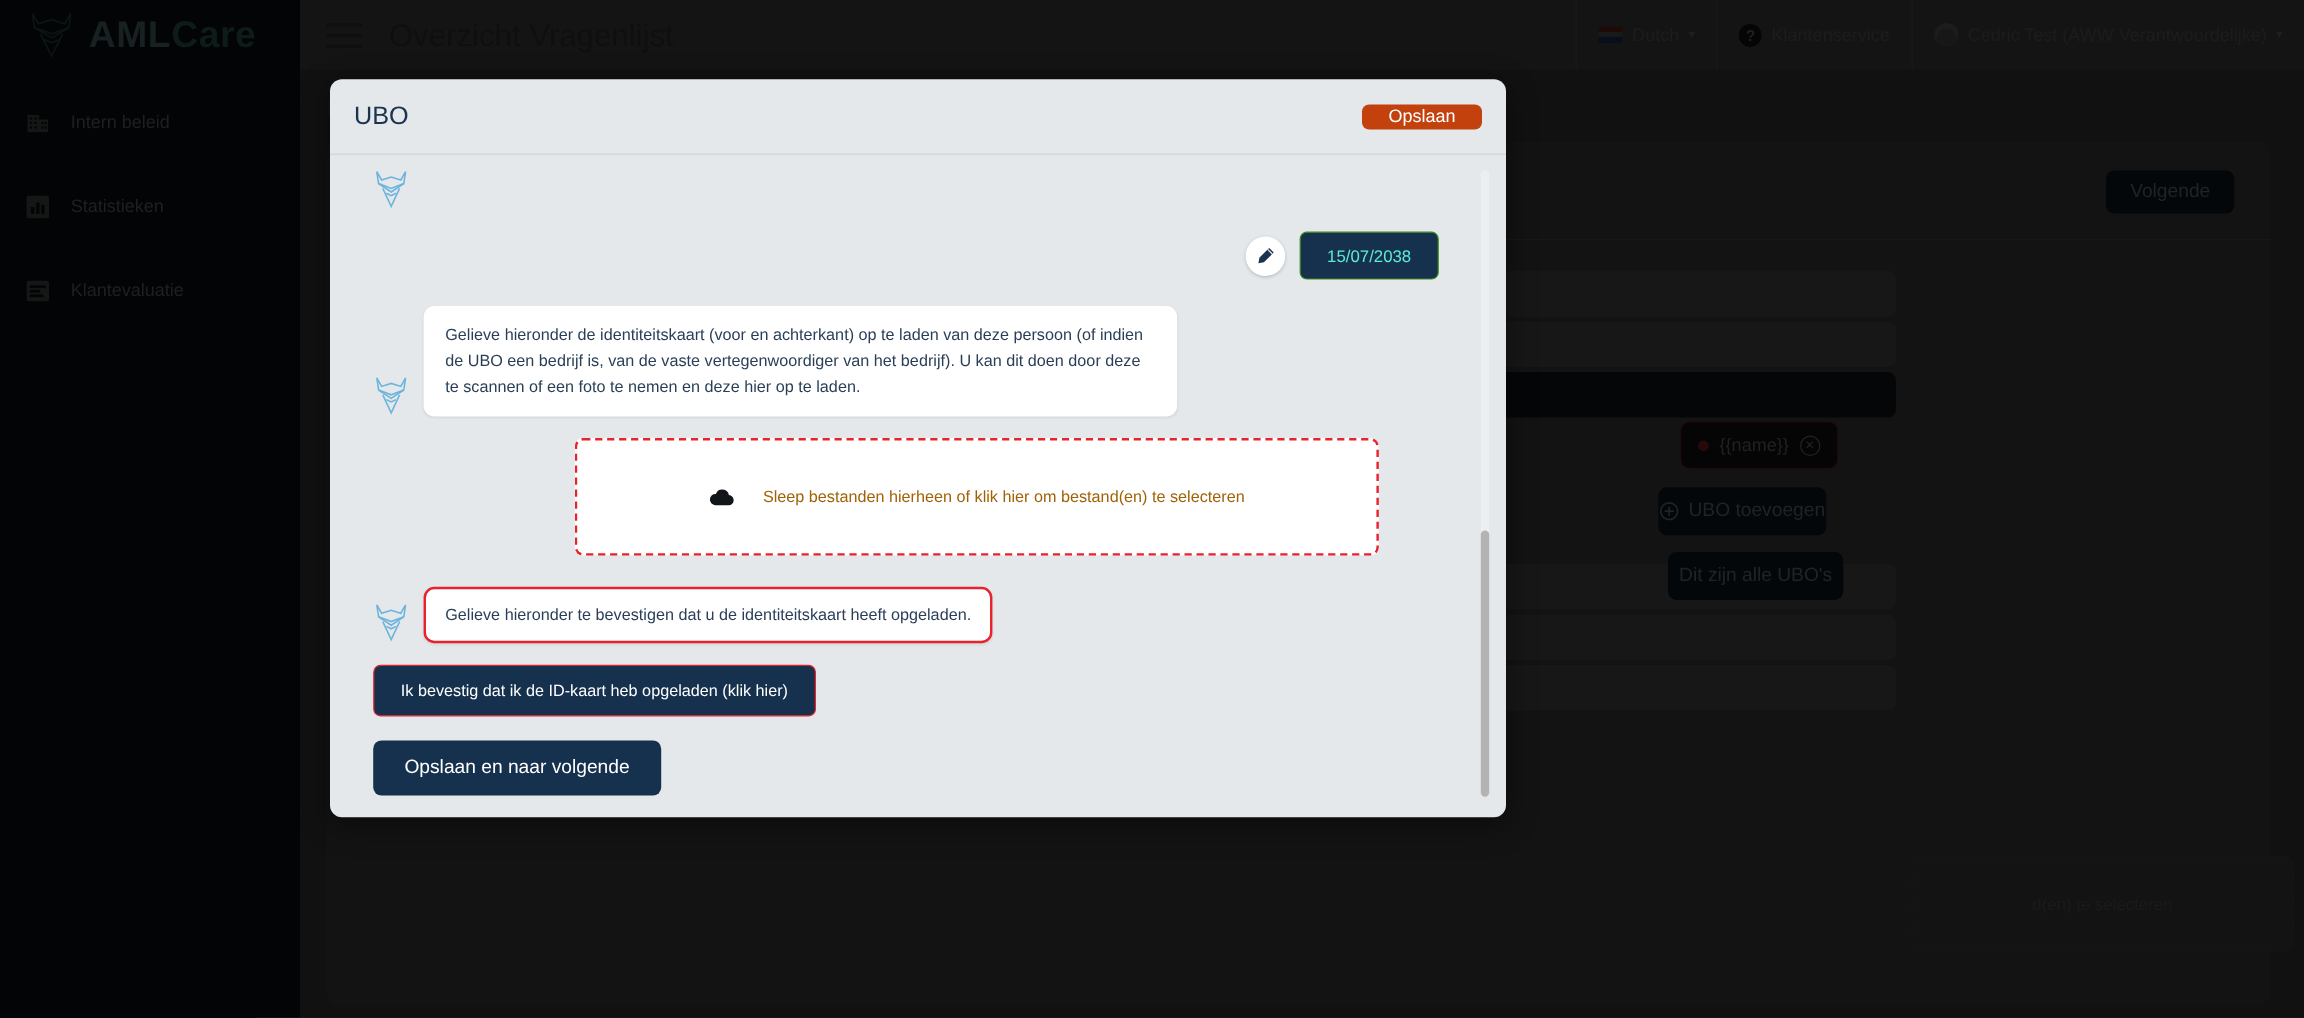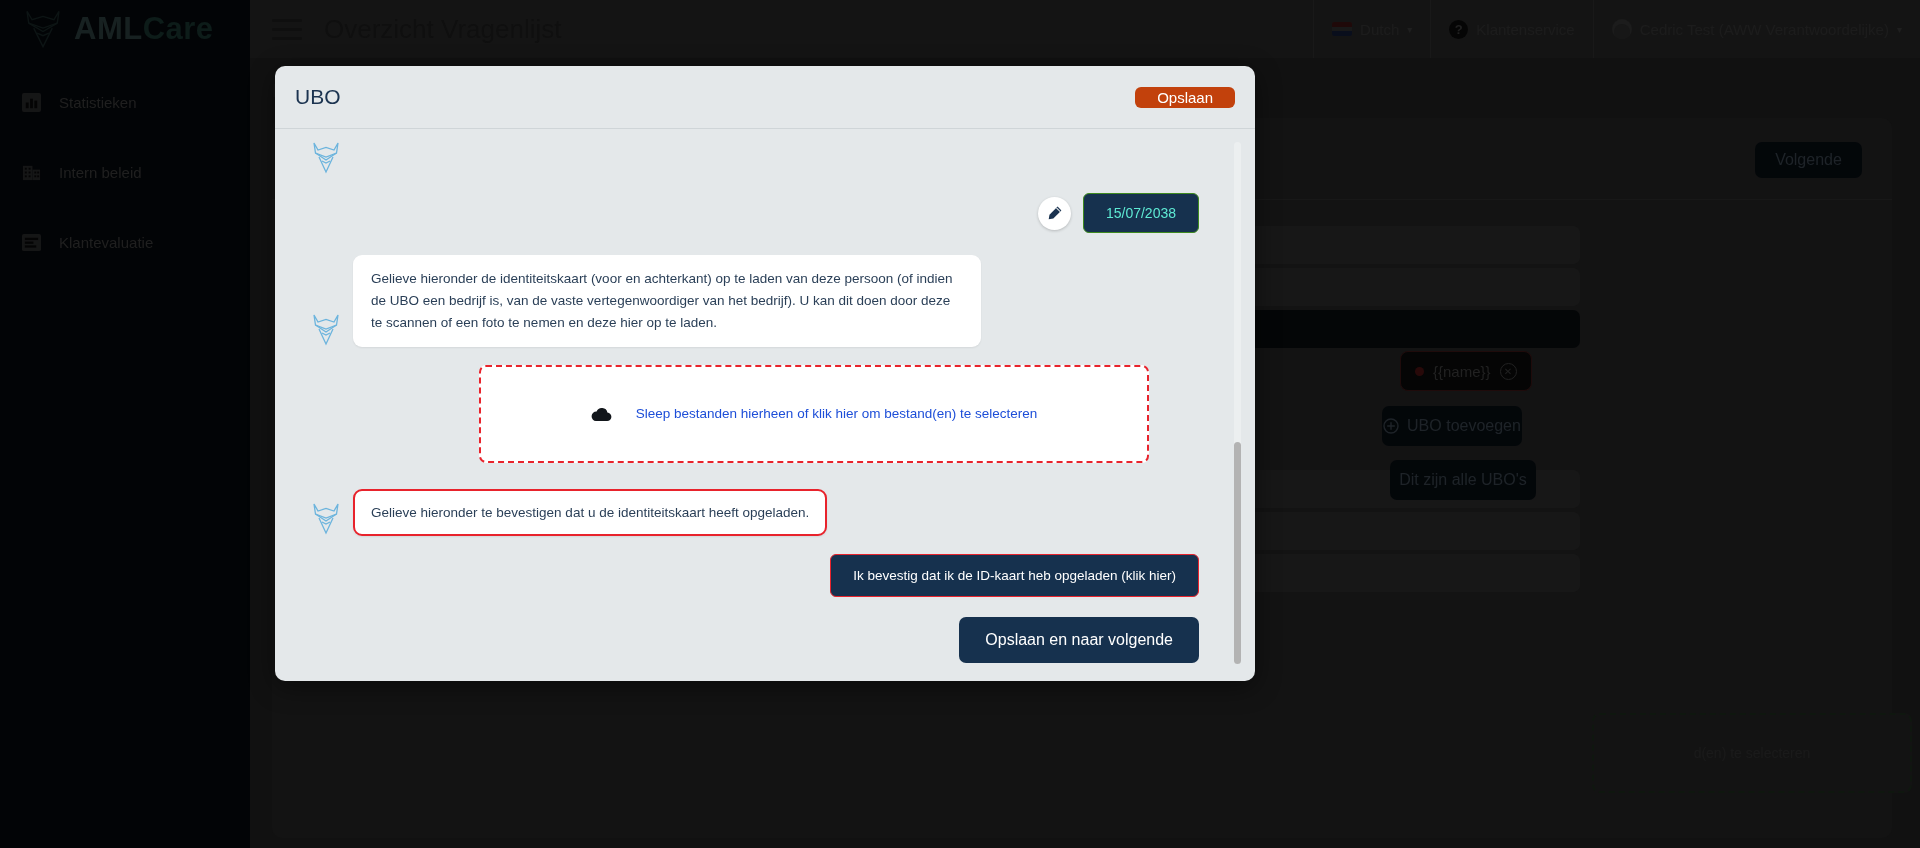--- a/index.html
+++ b/index.html
@@ -304,25 +304,25 @@
     background: #fff;
     display: flex;
     flex-direction: column;
     align-items: center;
     justify-content: center;
     gap: 16px;
     cursor: pointer;
   }
   #dz-line1 {
     display: flex; align-items: center; gap: 24px;
-    font-size: 13.5px; color: #1d4ed8;
+    font-size: 13.5px; color: #a16207;
   }
   #dz-err { font-size: 13.5px; color: #ef3b2d; }
 
-  .btn-row { display: flex; justify-content: flex-end; padding-right: 12px; }
+  .btn-row { display: flex; padding-right: 12px; }
   #confirm-btn {
     background: #16314e;
     border: 1.5px solid #e8232c;
     color: #fff;
     font-size: 13.5px;
     border-radius: 6px;
     padding: 13px 22px;
     margin-bottom: 20px;
     cursor: pointer;
     font-family: inherit;
@@ -365,30 +365,20 @@
       <div id="logo-area">
         <svg id="logo-mark" viewBox="0 0 50 50">
           <g fill="none" stroke="#2e4a46" stroke-width="1.6">
             <path d="M6 4 L12 14 L25 10 L38 14 L44 4 L42 18 L25 24 L8 18 Z"></path>
             <path d="M8 18 L25 28 L42 18"></path>
             <path d="M14 24 L25 46 L36 24"></path>
             <path d="M18 30 L25 33 L32 30"></path>
           </g>
         </svg>
         <div id="logo-text"><span>AML</span><span class="care">Care</span></div>
-      </div>
-
-      <div class="nav-item">
-        <svg class="nav-icon" viewBox="0 0 20 20">
-          <rect x="0" y="0" width="20" height="20" rx="2" fill="#2e2e2e"></rect>
-          <rect x="4" y="10" width="3" height="6" fill="#090909"></rect>
-          <rect x="8.5" y="6" width="3" height="10" fill="#090909"></rect>
-          <rect x="13" y="8" width="3" height="8" fill="#090909"></rect>
-        </svg>
-        <span>Statistieken</span>
       </div>
 
       <div class="nav-item">
         <svg class="nav-icon" viewBox="0 0 20 20">
           <rect x="1" y="3" width="10" height="15" fill="#2e2e2e"></rect>
           <rect x="11" y="7" width="8" height="11" fill="#2e2e2e"></rect>
           <g fill="#090909">
             <rect x="3" y="5" width="2" height="2"></rect>
               <rect x="7" y="5" width="2" height="2"></rect>
             <rect x="3" y="9" width="2" height="2"></rect>
@@ -399,20 +389,30 @@
               <rect x="16" y="9" width="2" height="2"></rect>
             <rect x="13" y="13" width="2" height="2"></rect>
               <rect x="16" y="13" width="2" height="2"></rect>
           </g>
         </svg>
         <span>Intern beleid</span>
       </div>
 
       <div class="nav-item">
         <svg class="nav-icon" viewBox="0 0 20 20">
+          <rect x="0" y="0" width="20" height="20" rx="2" fill="#2e2e2e"></rect>
+          <rect x="4" y="10" width="3" height="6" fill="#090909"></rect>
+          <rect x="8.5" y="6" width="3" height="10" fill="#090909"></rect>
+          <rect x="13" y="8" width="3" height="8" fill="#090909"></rect>
+        </svg>
+        <span>Statistieken</span>
+      </div>
+
+      <div class="nav-item">
+        <svg class="nav-icon" viewBox="0 0 20 20">
           <rect x="0" y="1" width="20" height="18" rx="2" fill="#2e2e2e"></rect>
           <g fill="#090909">
             <rect x="3" y="5" width="14" height="2.4"></rect>
             <rect x="3" y="9" width="9" height="2.4"></rect>
             <rect x="3" y="13" width="12" height="2.4"></rect>
           </g>
         </svg>
         <span>Klantevaluatie</span>
       </div>
 

